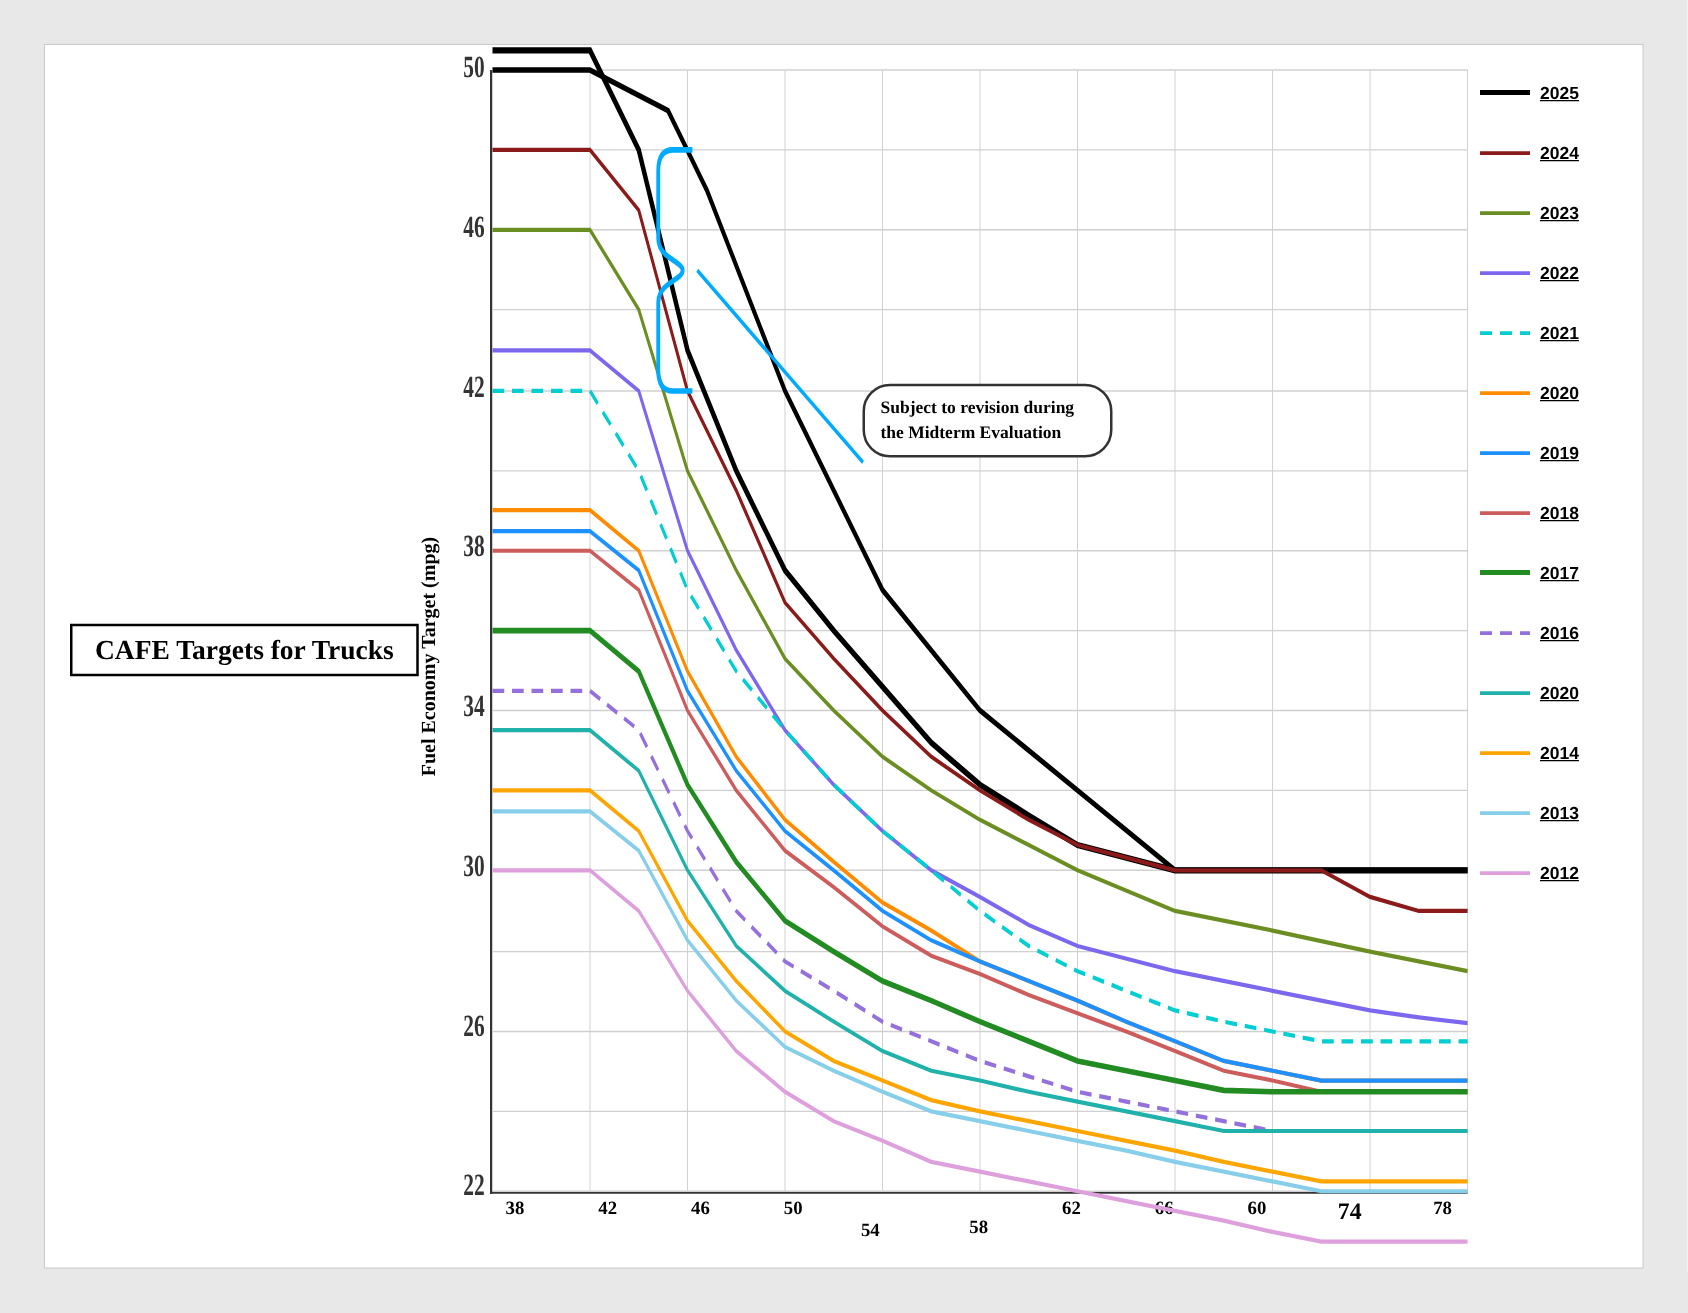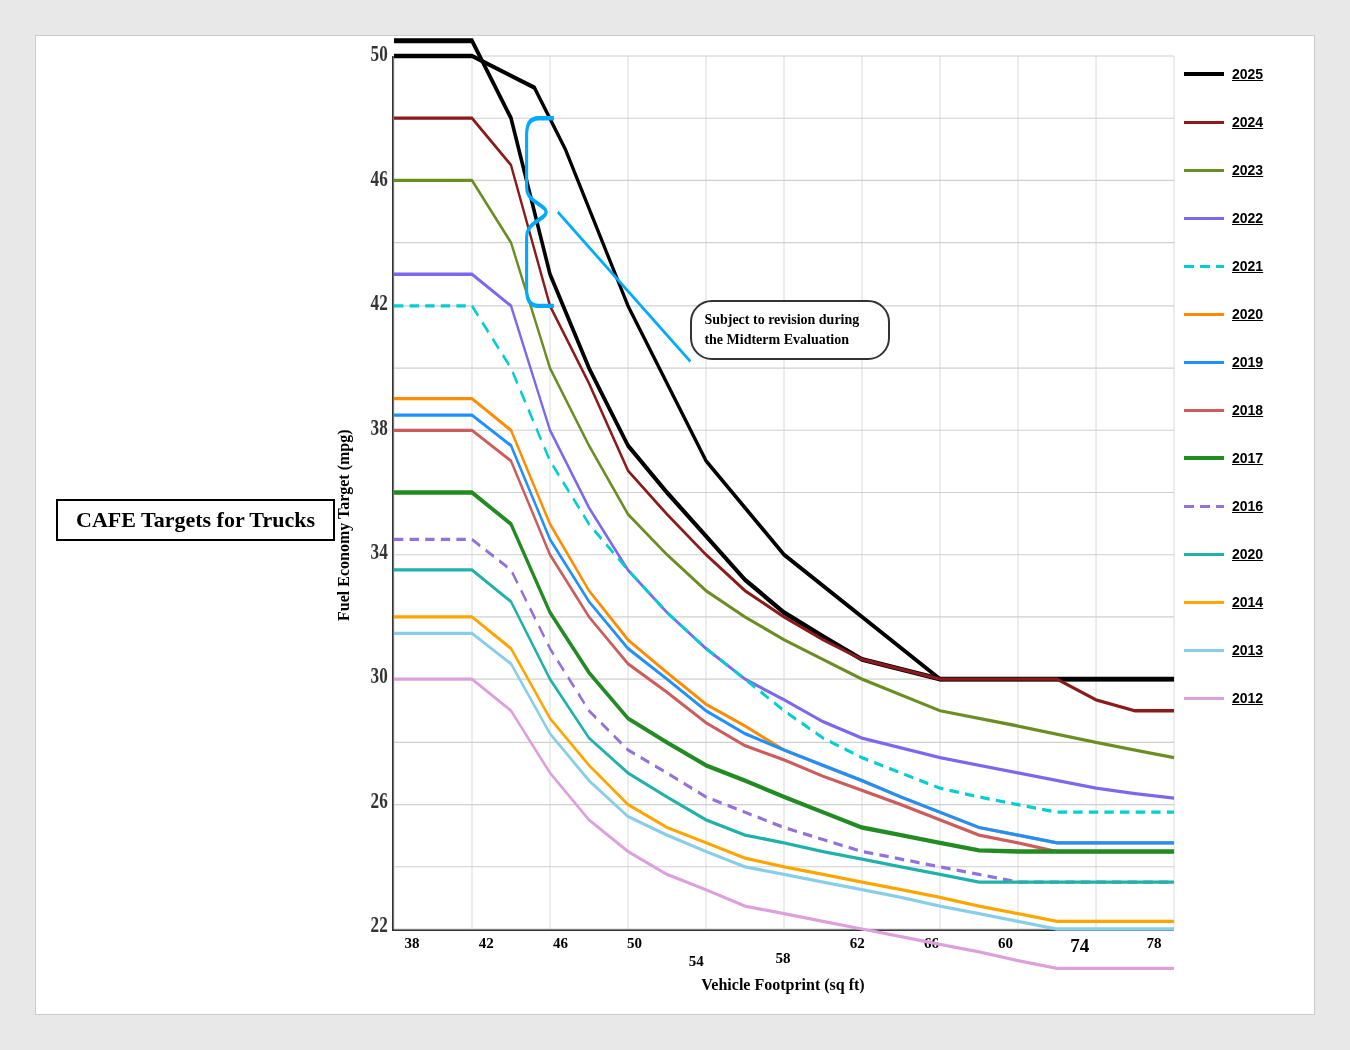--- a/index.html
+++ b/index.html
@@ -224,21 +224,20 @@
           <span style="font-size:15px;font-weight:bold;width:40px;text-align:center;">46</span>
           <span style="font-size:15px;font-weight:bold;width:40px;text-align:center;">50</span>
           <span style="font-size:15px;font-weight:bold;width:40px;margin-top:18px;">54</span>
           <span style="font-size:15px;font-weight:bold;width:40px;text-align:center;margin-top:15px;">58</span>
           <span style="font-size:15px;font-weight:bold;width:40px;text-align:center;">62</span>
           <span style="font-size:15px;font-weight:bold;width:40px;text-align:center;">66</span>
           <span style="font-size:15px;font-weight:bold;width:40px;text-align:center;">60</span>
           <span style="font-size:19px;font-weight:bold;width:40px;text-align:center;">74</span>
           <span style="font-size:15px;font-weight:bold;width:40px;text-align:center;">78</span>
         </div>
-        <div class="x-axis-title">Vehicle Footprint (sq ft)</div>
       </div>
     </div>
   </div>
 
   <div class="legend">
     <div class="legend-item">
       <span class="legend-line" style="background:#000000; height:4px;"></span>
       <span>2025</span>
     </div>
     <div class="legend-item">

